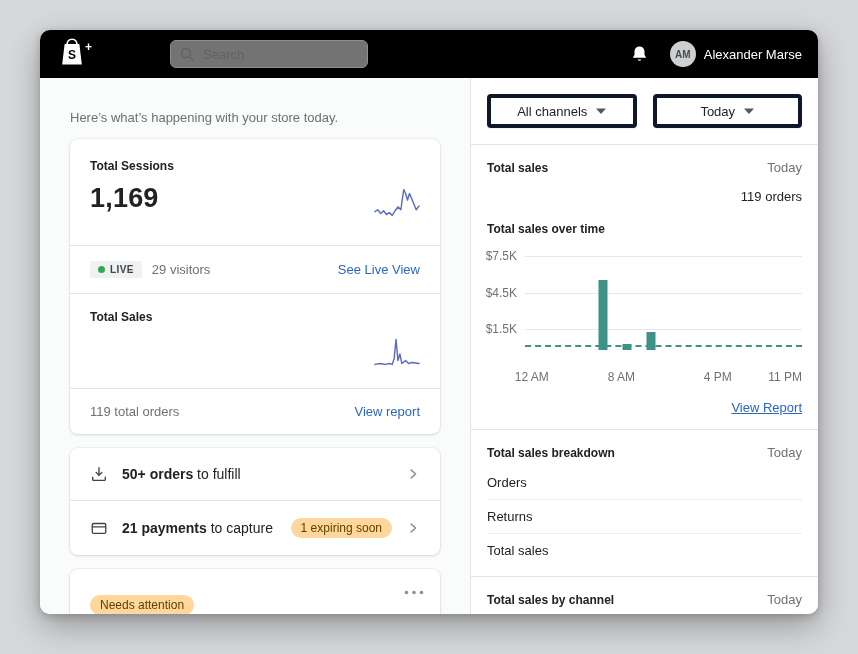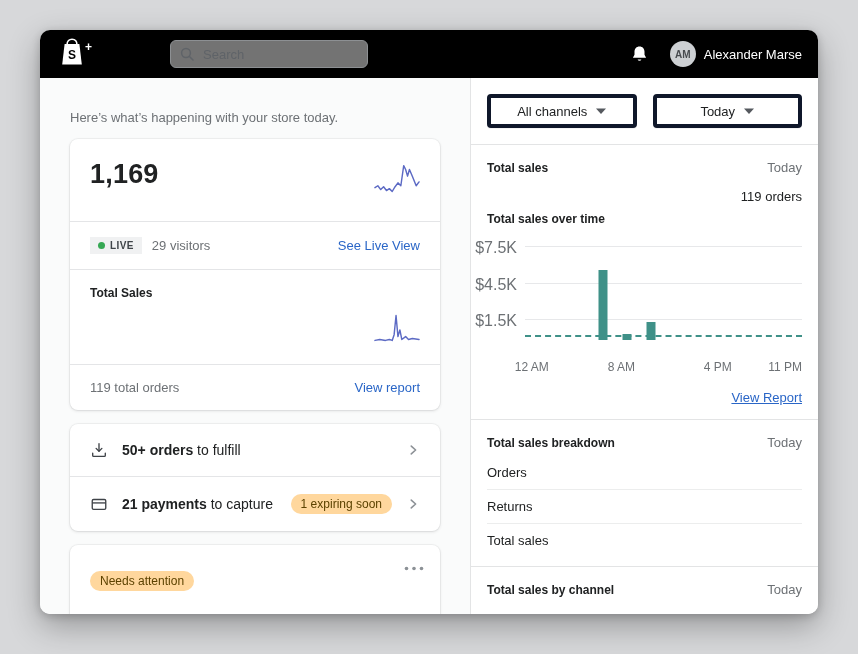--- a/index.html
+++ b/index.html
@@ -44,21 +44,21 @@
   .right-pane { flex: 1; background: #fff; border-left: 1px solid #e3e4e5; min-width: 0; }
 
   
   .greeting { font-size: 13px; color: #6d7175; }
   .card {
     background: #fff; border-radius: 8px; margin-top: 14px;
     box-shadow: 0 0 0 1px rgba(63,63,68,.05), 0 1px 3px rgba(63,63,68,.15);
   }
   .sec1 { padding: 20px 20px 16px; }
   .sec-label { font-size: 12px; font-weight: 700; color: #202223; }
-  .value-row { display: flex; justify-content: space-between; align-items: flex-start; }
+  .value-row { display: flex; justify-content: space-between; align-items: flex-start; margin-top: 10px; }
   .big-num { font-size: 27px; font-weight: 600; color: #202223; letter-spacing: .2px; }
   .divider { height: 1px; background: #e4e5e7; }
   .live-row { display: flex; align-items: center; gap: 10px; padding: 15px 20px; }
   .live-pill { display: inline-flex; align-items: center; gap: 5px; background: #f0f1f2; border-radius: 0; padding: 3px 8px; }
   .live-dot { width: 7px; height: 7px; border-radius: 50%; background: #36a854; }
   .live-text { font-size: 10px; font-weight: 700; color: #3f4449; letter-spacing: .4px; }
   .muted { font-size: 13px; color: #6d7175; }
   .link { font-size: 13px; color: #2a66c7; cursor: pointer; }
   .ml-auto { margin-left: auto; }
   .sec2 { padding: 16px 20px 12px; display: flex; justify-content: space-between; }
@@ -84,25 +84,25 @@
     flex: 1; height: 34px; background: #fff; border: 4px solid #0f172a; border-radius: 4px;
     display: flex; align-items: center; justify-content: center; gap: 9px;
     font-size: 13px; font-weight: 500; color: #202223; cursor: pointer;
     box-shadow: 0 1px 0 rgba(22,29,37,.05);
   }
   .rsec { border-top: 1px solid #e3e4e5; padding: 15px 16px 14px; }
   .sec-head { display: flex; justify-content: space-between; align-items: baseline; }
   .rsec-title { font-size: 12px; font-weight: 700; color: #202223; }
   .period { font-size: 13px; color: #6d7175; }
   .orders-right { text-align: right; font-size: 13px; color: #202223; margin-top: 14px; }
-  .chart-title { margin-top: 8px; }
+  .chart-title { margin-top: 18px; }
 
   .chart { display: flex; margin-top: 12px; }
   .yaxis { flex: 0 0 38px; position: relative; height: 102px; }
-  .ylab { position: absolute; right: 8px; font-size: 16px; color: #6d7175; }
+  .ylab { position: absolute; right: 8px; font-size: 12px; color: #6d7175; }
   .y75 { top: 1px; } .y45 { top: 38px; } .y15 { top: 74px; }
   .plot { flex: 1; position: relative; height: 102px; }
   .grid { position: absolute; left: 0; right: 0; height: 1px; background: #e7e8ea; }
   .g75 { top: 8px; } .g45 { top: 45px; } .g15 { top: 81px; }
   .dashline { position: absolute; left: 0; right: 0; bottom: 3px; border-top: 2px dashed #3f9188; }
   .bar { position: absolute; bottom: 0; width: 9px; transform: translateX(-50%); }
   .xaxis { position: relative; height: 18px; margin-left: 38px; margin-top: 20px; }
   .xlab { position: absolute; top: 0; font-size: 12px; color: #6d7175; white-space: nowrap; }
   .x0 { left: 0; transform: translateX(-30%); }
   .x8 { left: 34.8%; transform: translateX(-50%); }
@@ -156,20 +156,21 @@
     </div>
   </div>
 
   <div class="wbody">
 
     <div class="left-pane">
       <div class="greeting">Here’s what’s happening with your store today.</div>
 
       <div class="card">
         <div class="sec1">
+          <div class="sec-label">Total Sessions</div>
           <div class="value-row">
             <span class="big-num">1,169</span>
             <span class="spark">
               <svg width="46" height="42" viewBox="0 0 48 40">
                 <polyline fill="none" stroke="#5c6ac4" stroke-width="1.5" stroke-linejoin="round" stroke-linecap="round" points="1,28 4,26 7,30 10,27 13,31 16,29 19,32 22,27 25,23 28,26 31,5 33,9 35,16 37,9 40,16 44,26 47,22"></polyline>
               </svg>
             </span>
           </div>
         </div>
         <div class="divider"></div>

